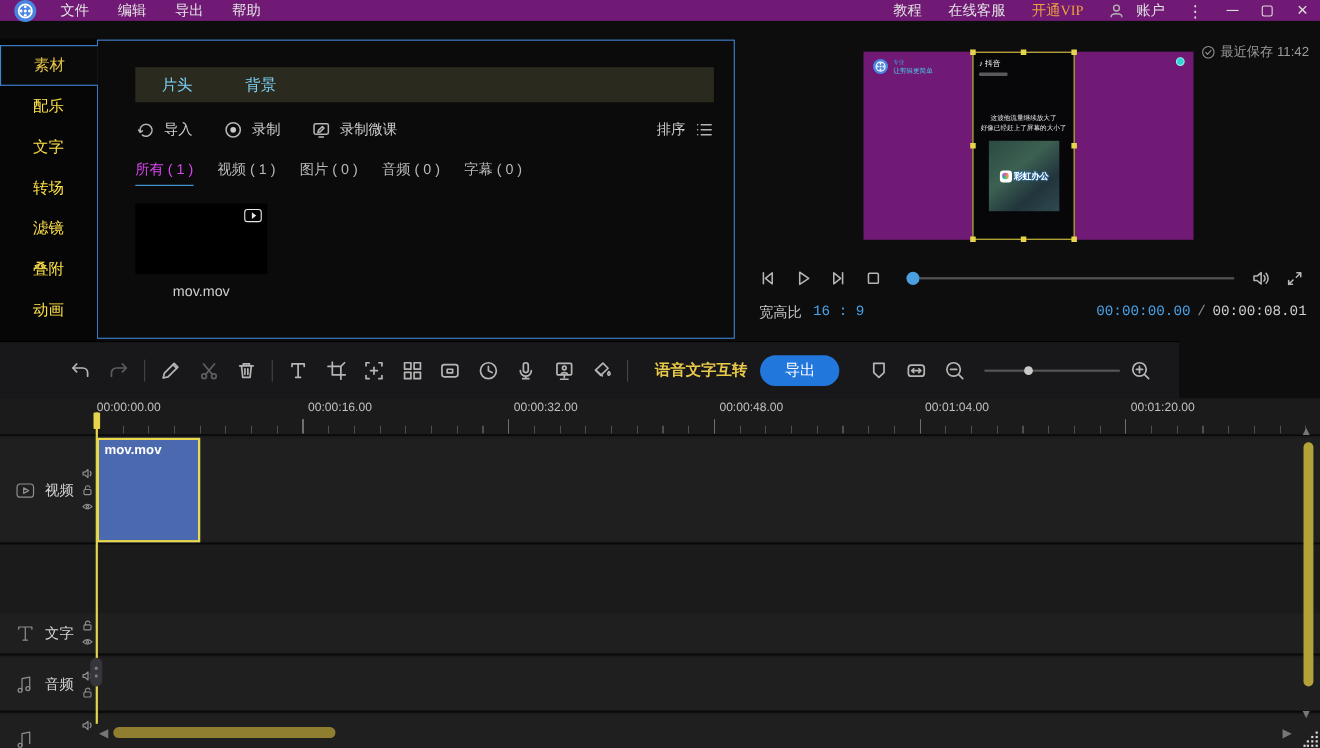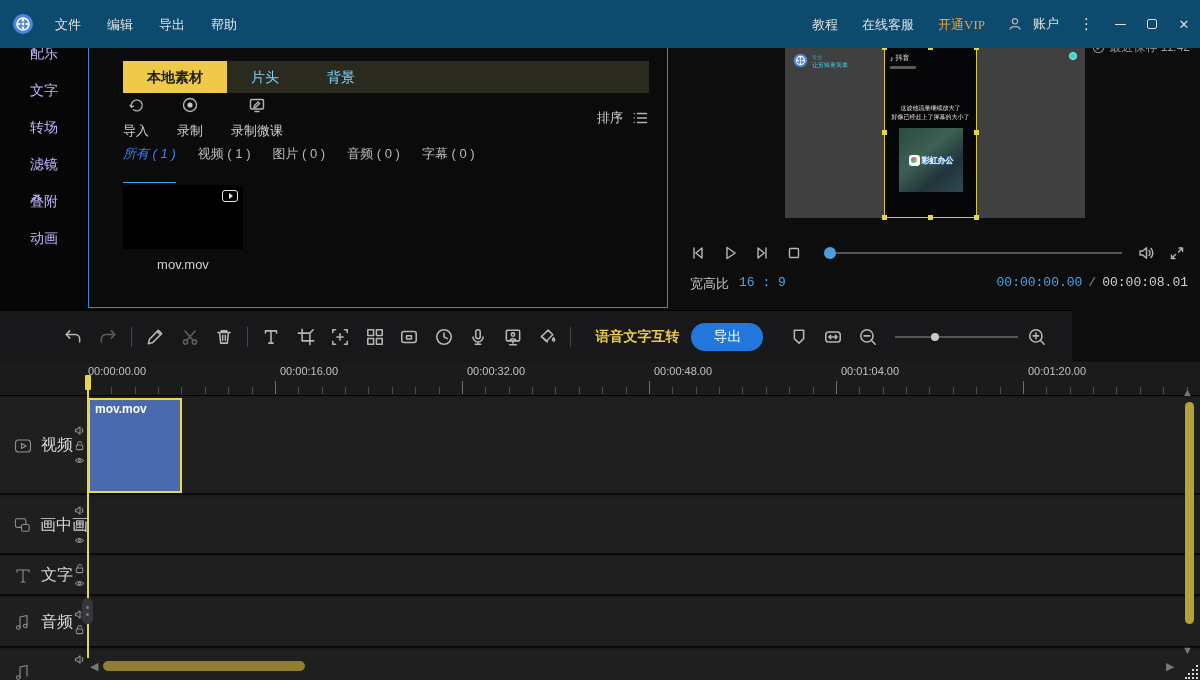--- a/index.html
+++ b/index.html
@@ -3,57 +3,57 @@
 <meta charset="utf-8">
 <style>
   * { margin:0; padding:0; box-sizing:border-box; }
   html,body { width:1200px; height:680px; background:#0d0d0d; font-family:"Liberation Sans","DejaVu Sans",sans-serif; color:#ddd; overflow:hidden; }
   svg { display:block; }
   .ic { stroke:#b5b5b5; fill:none; stroke-width:1.4; stroke-linecap:round; stroke-linejoin:round; }
   .ic.dim { stroke:#5d5d5d; }
   .ic.sm { stroke:#8f8f8f; stroke-width:1.1; }
 
   
-  .titlebar { position:absolute; left:0; top:0; width:1200px; height:48px; background:#0c4a6e; display:flex; align-items:center; z-index:50; }
+  .titlebar { position:absolute; left:0; top:0; width:1200px; height:19px; background:#701a75; display:flex; align-items:center; z-index:50; }
   .titlebar .menu-item { padding:0 13px; font-size:13px; color:#e4e4e4; line-height:35px; cursor:default; }
   .tb-title { position:absolute; left:0; right:0; text-align:center; font-size:13px; color:#e4e4e4; pointer-events:none; }
   .tb-right { margin-left:auto; display:flex; align-items:center; height:35px; }
   .tb-link { font-size:13px; color:#e0e0e0; padding:0 12px; line-height:35px;text-align:center; }
   .tb-vip { color:#efa23b;font-family:Liberation Serif, serif; }
   .tb-account { display:flex; align-items:center; gap:10px; padding:0 10px; font-size:13px; color:#e0e0e0; }
   .tb-more { font-size:15px; color:#ddd; padding:0 10px; letter-spacing:0; }
   .win-btn { width:32px; height:35px; display:flex; align-items:center; justify-content:center; color:#ddd; font-size:13px; }
   .win-min-glyph { width:11px; border-top:1px solid #ddd; }
   .win-max-glyph { width:10px; height:10px; border:1px solid #ddd; border-radius:2px; }
 
   
   .sidebar { position:absolute; left:0; top:35px; width:88px; height:275px; background:#060606; z-index:3; }
-  .sb-item { height:37px; display:flex; align-items:center; justify-content:center; font-size:14px; color:#c4b5fd; }
+  .sb-item { height:37px; display:flex; align-items:center; justify-content:center; font-size:14px; color:#fde047; }
   .sb-item.active { color:#e9c94a; border:1px solid #3f85d6; border-right:none; background:#0a0a0a; width:89px; margin-top:6px; }
 
   
   .media-panel { position:absolute; left:88px; top:36px; width:580px; height:272px; background:#0b0b0b; border:1px solid #3f85d6; z-index:2; }
   .tabbar { position:absolute; left:34px; top:24px; right:18px; height:32px; background:#2b2a1f; display:flex; }
   .tab { padding:0 24px; line-height:32px; font-size:14px; color:#7dd3fc; }
   .tab.active { background:#eec94a; color:#20201a; font-weight:bold; }
   .actions { position:absolute; left:34px; top:68px; right:18px; height:26px; display:flex; align-items:center; gap:10px; font-size:13px; color:#cfcfcf; }
-  .action { display:flex; align-items:center; gap:8px; margin-right:18px;flex-direction:column; }
+  .action { display:flex; align-items:center; gap:8px; margin-right:18px; }
   .sort { margin-left:auto; display:flex; align-items:center; gap:8px; }
   .filters { position:absolute; left:34px; top:108px; display:flex; gap:22px; font-size:13px; color:#b9b9b9; }
-  .filter.active { color:#3b82f6; border-bottom:1px solid #4aa3e8; padding-bottom:19px;font-style:italic; }
+  .filter.active { color:#d946ef; border-bottom:1px solid #4aa3e8; padding-bottom:5px; }
   .media-item { position:absolute; left:34px; top:148px; width:120px; }
   .thumb { width:120px; height:64px; background:#000; position:relative; }
   .vbadge { position:absolute; right:5px; top:5px; width:16px; height:12px; border:1.4px solid #e8e8e8; border-radius:3px; display:flex; align-items:center; justify-content:center; }
   .vbadge:after { content:""; border-left:4px solid #e8e8e8; border-top:3px solid transparent; border-bottom:3px solid transparent; margin-left:1px; }
   .media-name { text-align:center; font-size:13px; color:#cfcfcf; margin-top:8px; }
 
   
   .preview { position:absolute; left:668px; top:35px; width:532px; height:275px; background:#0d0d0d; }
   .saved { position:absolute; right:10px; top:4px; display:flex; align-items:center; gap:5px; font-size:12px; color:#9a9a9a; }
-  .canvas { position:absolute; left:117px; top:12px; width:300px; height:171px; background:#404040; }
+  .canvas { position:absolute; left:117px; top:12px; width:300px; height:171px; background:#701a75; }
   .watermark { position:absolute; left:8px; top:6px; display:flex; gap:4px; align-items:flex-start; }
   .wm-text { font-size:6px; color:#49c8e8; line-height:8px; }
   .wm-text .l1 { font-size:5px; color:#3fa8d8; }
   .phone { position:absolute; left:99px; top:0; width:93px; height:171px; background:#07070a; border:1px solid #d8c83e; }
   .handle { position:absolute; width:5px; height:5px; background:#e6d44c; }
   .phone-top { position:absolute; left:5px; top:5px; }
   .phone-platform { font-size:7px; color:#fff; display:flex; gap:2px; align-items:center; }
   .phone-meta { width:26px; height:3px; background:#5a5a5a; margin-top:3px; border-radius:1px; }
   .caption { position:absolute; left:0; right:0; top:56px; text-align:center; font-size:6px; color:#e8e8e8; line-height:9px; }
   .phone-img { position:absolute; left:14px; top:80px; width:64px; height:64px; background:linear-gradient(140deg,#2c4a42 0%,#3c6152 40%,#22343c 70%,#2e4a50 100%); display:flex; align-items:center; justify-content:center; }
@@ -83,21 +83,21 @@
   .zs-dot { position:absolute; left:36px; top:6px; width:8px; height:8px; border-radius:50%; background:#c9c9c9; }
 
   
   .timeline { position:absolute; left:0; top:362px; width:1200px; height:318px; background:#1b1b1b; }
   .ruler { position:absolute; left:0; top:0; width:1200px; height:34px; border-bottom:1px solid #000; }
   .ruler-label { position:absolute; top:3px; font-size:11px; color:#c0c0c0; white-space:nowrap; }
   .ticks-minor { position:absolute; left:88px; right:0; bottom:1px; height:7px; background:repeating-linear-gradient(90deg,#4e4e4e 0 1px,transparent 1px 23.375px); }
   .ticks-major { position:absolute; left:88px; right:0; bottom:1px; height:13px; background:repeating-linear-gradient(90deg,#6e6e6e 0 1px,transparent 1px 187px); }
   .trow { position:absolute; left:0; width:1200px; background:#1f1f1f; border-bottom:2px solid #0a0a0a; display:flex; }
   .thead { width:88px; display:flex; align-items:center; gap:8px; padding-left:13px; position:relative; }
-  .thead .tlabel { font-size:16px; color:#d8d8d8; white-space:nowrap; }
+  .thead .tlabel { font-size:13px; color:#d8d8d8; white-space:nowrap; }
   .ticons { position:absolute; right:3px; top:0; bottom:0; display:flex; flex-direction:column; align-items:center; justify-content:center; gap:4px; }
   .clip { position:absolute; left:88px; top:0; width:94px; height:95px; background:#4a69ae; border:2px solid #ead94b; }
   .clip-label { font-size:12px; font-weight:bold; color:#fff; padding:2px 5px; }
   .playhead { position:absolute; left:87px; top:13px; width:2px; height:283px; background:#e6d44c; z-index:6; }
   .ph-nub { position:absolute; left:-2px; top:0; width:6px; height:15px; background:#e6d44c; border-radius:1px; }
   .splitter { position:absolute; left:82px; top:236px; width:11px; height:26px; background:#35353a; border-radius:6px; z-index:7; display:flex; flex-direction:column; align-items:center; justify-content:center; gap:4px; }
   .splitter i { width:3px; height:3px; border-radius:50%; background:#7a7a7a; }
   .hscroll-thumb { position:absolute; left:103px; top:299px; width:202px; height:10px; border-radius:5px; background:#8f7e2f; z-index:8; }
   .hs-arrow { position:absolute; top:298px; font-size:11px; color:#777; z-index:8; }
   .vscroll-thumb { position:absolute; left:1185px; top:40px; width:9px; height:222px; border-radius:5px; background:#b3a238; z-index:8; }
@@ -142,31 +142,31 @@
         <span class="win-min-glyph"></span>
       </span>
     <span class="win-btn">
         <span class="win-max-glyph"></span>
       </span>
     <span class="win-btn">✕</span>
   </div>
 </div>
 
 <div class="sidebar">
+  <div class="sb-item active">素材</div>
   <div class="sb-item">配乐</div>
   <div class="sb-item">文字</div>
   <div class="sb-item">转场</div>
   <div class="sb-item">滤镜</div>
   <div class="sb-item">叠附</div>
   <div class="sb-item">动画</div>
 </div>
 
 <div class="media-panel">
   <div class="tabbar">
-    <div class="tab active">本地素材</div>
     <div class="tab">片头</div>
     <div class="tab">背景</div>
   </div>
   <div class="actions">
     <span class="action">
       <svg width="18" height="18" viewBox="0 0 18 18" class="ic">
           <path d="M4.5 11 a5.5 5.5 0 1 1 2 2.8"></path>
           <path d="M3 9.2 l1.5 2 2-1.2"></path>
         </svg>
       <span>导入</span>
@@ -465,43 +465,20 @@
             <path d="M1.5 6 q4.5-4.5 9 0 q-4.5 4.5-9 0"></path>
             <circle cx="6" cy="6" r="1.2"></circle>
           </svg>
       </span>
     </div>
     <div class="clip">
       <div class="clip-label">mov.mov</div>
     </div>
   </div>
 
-  <div class="trow" style="top:135px;height:58px">
-    <div class="thead">
-      <svg width="20" height="20" viewBox="0 0 20 20" class="ic sm">
-          <rect x="2.5" y="3.5" width="11" height="9" rx="2"></rect>
-          <rect x="9" y="9.5" width="8" height="7" rx="1.5" fill="#1f1f1f"></rect>
-        </svg>
-      <span class="tlabel">画中画</span>
-      <span class="ticons">
-        <svg width="11" height="11" viewBox="0 0 11 11" class="ic sm">
-            <path d="M1.5 4.2 v2.6 h1.8 l2.7 2.4 V1.8 L3.3 4.2 Z"></path>
-            <path d="M8 3.5 a3.2 3.2 0 0 1 0 4"></path>
-          </svg>
-        <svg width="11" height="11" viewBox="0 0 12 12" class="ic sm">
-            <rect x="2.5" y="5.5" width="7" height="5" rx="1"></rect>
-            <path d="M4 5.5 V4 a2.3 2.3 0 0 1 4.5-.6"></path>
-          </svg>
-        <svg width="11" height="11" viewBox="0 0 12 12" class="ic sm">
-            <path d="M1.5 6 q4.5-4.5 9 0 q-4.5 4.5-9 0"></path>
-            <circle cx="6" cy="6" r="1.2"></circle>
-          </svg>
-      </span>
-    </div>
-  </div>
 
   <div class="trow" style="top:195px;height:39px">
     <div class="thead">
       <svg width="20" height="20" viewBox="0 0 20 20" class="ic sm">
           <path d="M4 6 V4 h12 v2 M10 4 V16 M8 16 h4"></path>
         </svg>
       <span class="tlabel">文字</span>
       <span class="ticons">
         <svg width="11" height="11" viewBox="0 0 12 12" class="ic sm">
             <rect x="2.5" y="5.5" width="7" height="5" rx="1"></rect>

